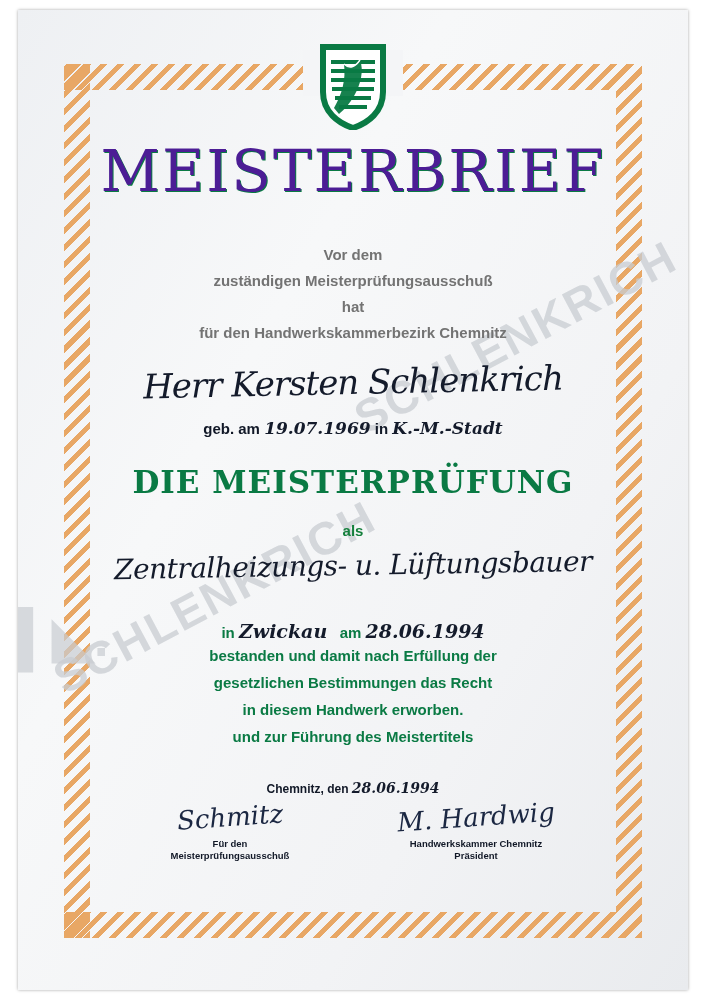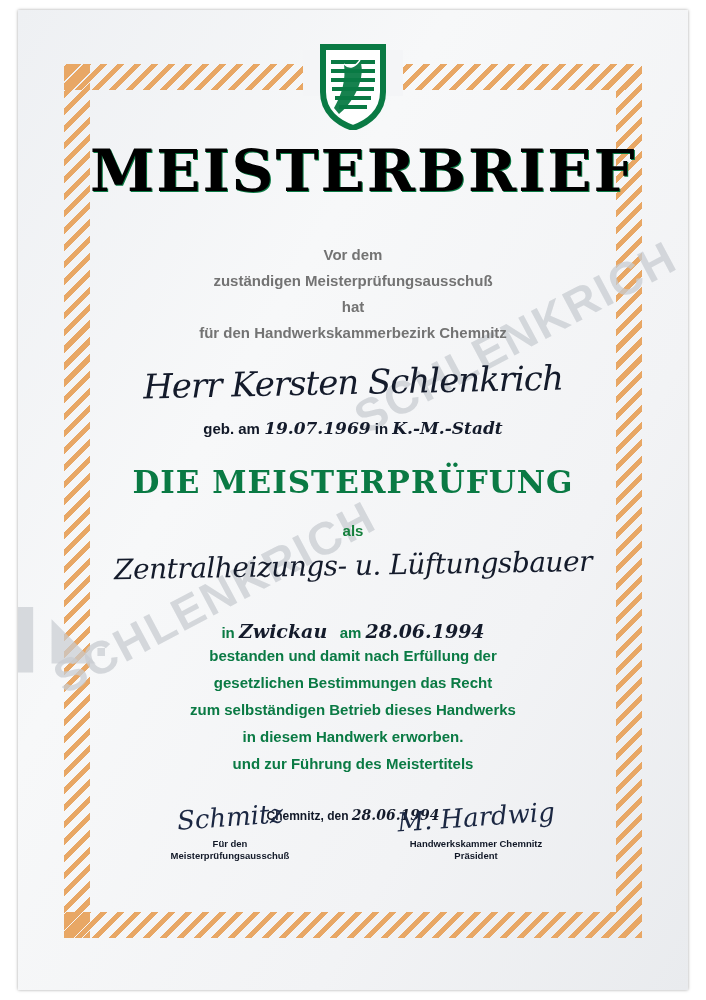--- a/index.html
+++ b/index.html
@@ -104,24 +104,24 @@
     left: 72px;
     top: 86px;
     width: 526px;
     height: 816px;
     text-align: center;
   }
 
   #title {
     margin-top: 46px;
     font-family: "DejaVu Serif", serif;
-    font-weight: bold;
+    font-weight: normal;
     font-size: 58px;
     letter-spacing: 2px;
-    color: #000000;
+    color: #4c1d95;
     line-height: 1;
     text-shadow: 1px 1px 0 #0a7a44;
   }
 
   .blk-green {
     color: #737373;
     font-weight: bold;
   }
   .line {
     font-size: 15px;
@@ -295,21 +295,20 @@
       <span>in</span>
       <span class="hand">Zwickau</span>
       &nbsp;
       <span>am</span>
       <span class="hand">28.06.1994</span>
     </div>
 
     <div id="body-text">
       <div>bestanden und damit nach Erfüllung der</div>
       <div>gesetzlichen Bestimmungen das Recht</div>
-      <div>zum selbständigen Betrieb dieses Handwerks</div>
       <div>in diesem Handwerk erworben.</div>
       <div>und zur Führung des Meistertitels</div>
     </div>
 
     <div id="issue-line">
       <span>Chemnitz, den</span>
       <span class="hand">28.06.1994</span>
     </div>
 
     <div id="sig-row">

